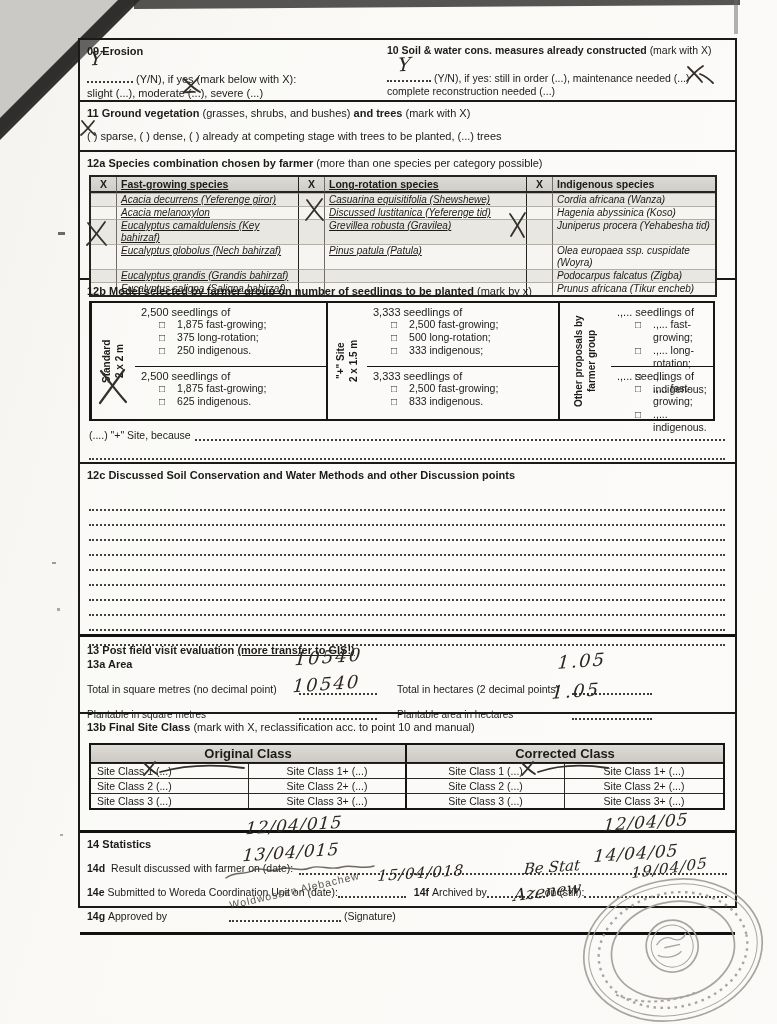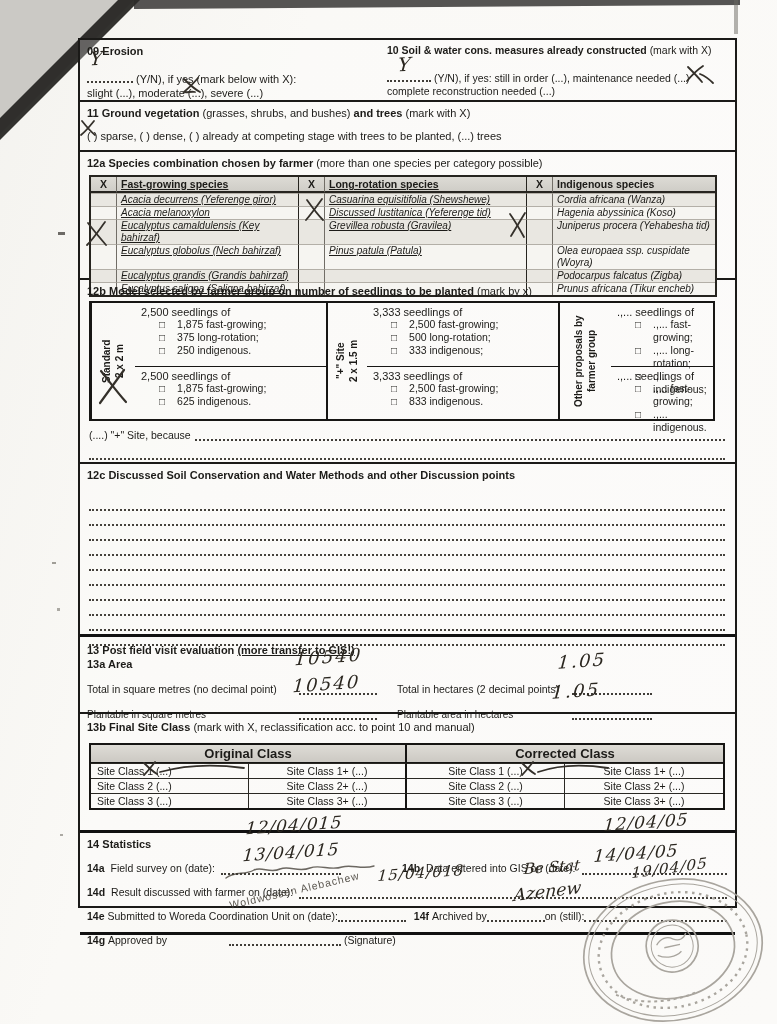--- a/index.html
+++ b/index.html
@@ -318,32 +318,20 @@
         <div class="cc cbr">Site Class 3 (...)</div>
         <div class="cc ccc cbrT">Site Class 3+ (...)</div>
         <div class="cc ccc cbr">Site Class 3 (...)</div>
         <div class="cc ccc">Site Class 3+ (...)</div>
       </div>
     </div>
 
     <div class="sec thick" style="height:102px;border-bottom-width:3px;">
       <div class="t11 b">14 Statistics</div>
       <div class="statrow">
-        <div class="statL">
-            <span class="sid">14a</span>
-            <span class="slab">Field survey on (date):</span>
-            <span class="dots" style="width:120px"></span>
-          </div>
-        <div class="statR">
-            <span class="sid">14b</span>
-            <span class="slab">Data entered into GIS on (date):</span>
-            <span class="dots" style="flex:1"></span>
-          </div>
-      </div>
-      <div class="statrow">
         <div class="statR">
             <span class="sid">14d</span>
             <span class="slab">Result discussed with farmer on (date):</span>
             <span class="dots" style="flex:1"></span>
           </div>
       </div>
       <div class="statrow" style="">
         <span class="sid">14e</span>&nbsp;<span class="slab">Submitted to Woreda Coordination Unit on (date):</span>
         <span class="dots" style="width:68px"></span>
         <span style="width:8px"></span>

